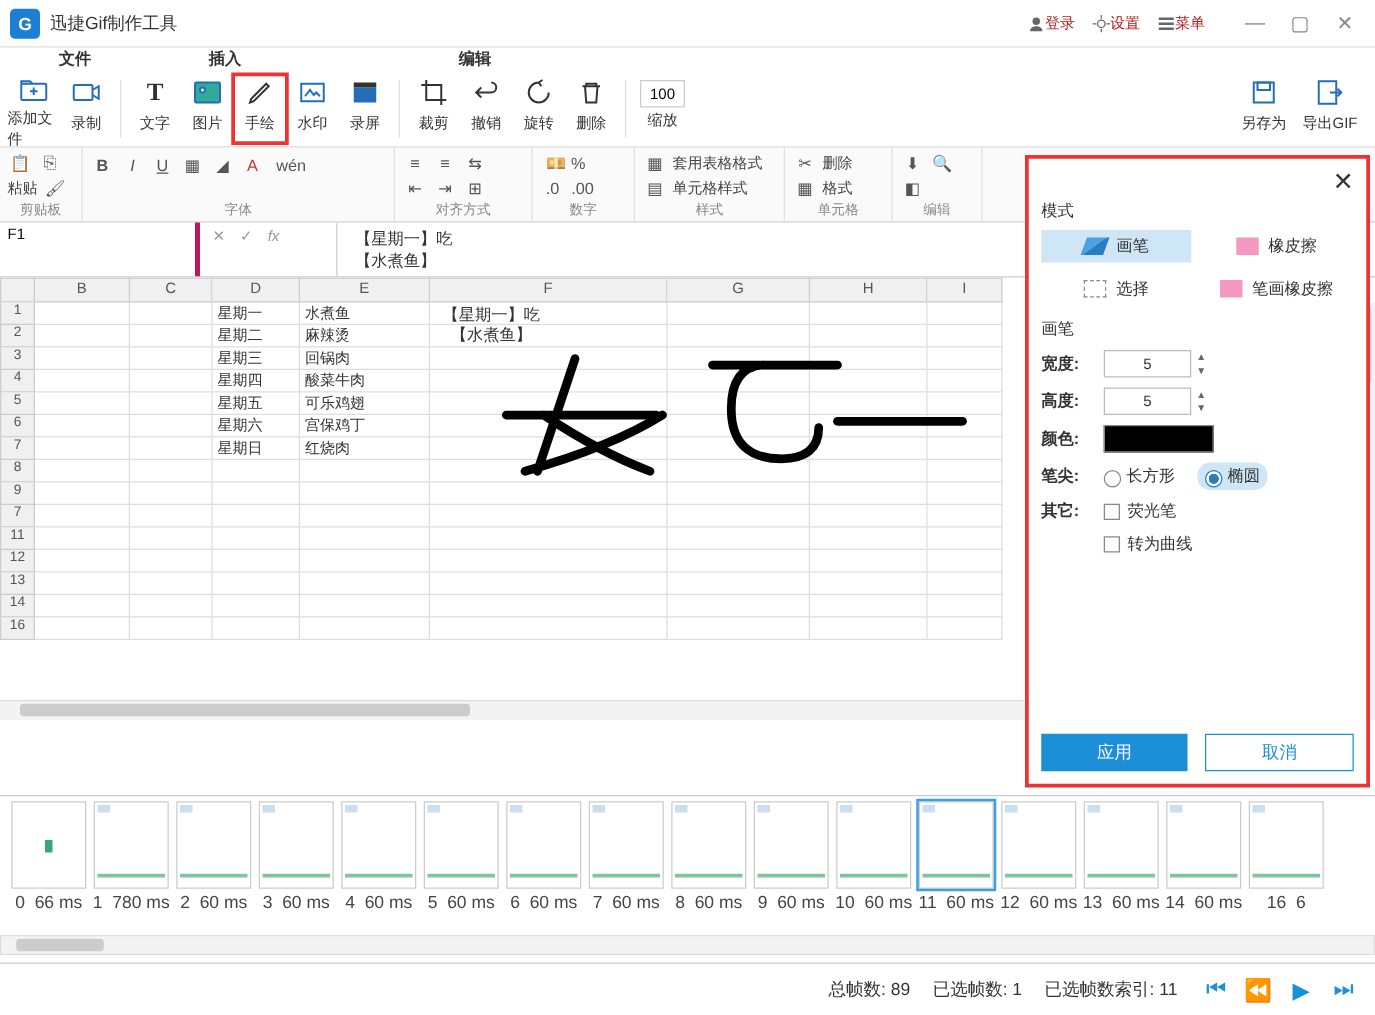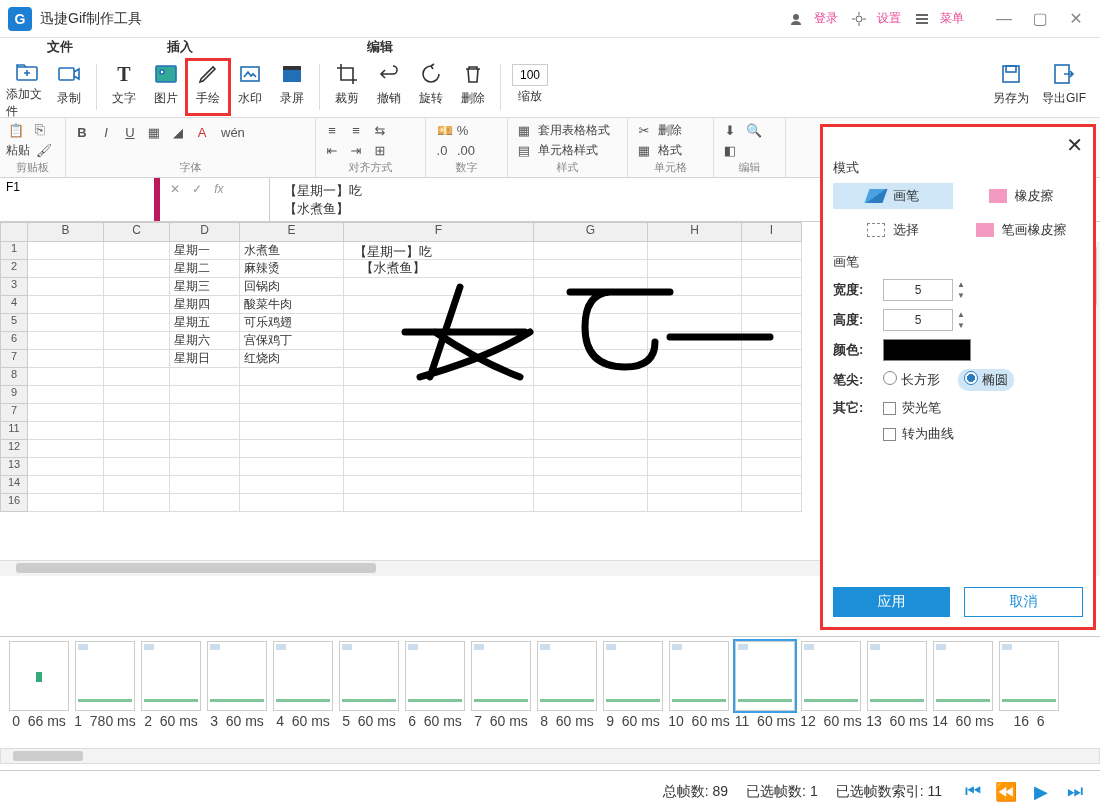--- a/index.html
+++ b/index.html
@@ -3,21 +3,21 @@
 <meta charset="utf-8">
 <style>
 * { box-sizing: border-box; margin: 0; padding: 0; font-family: "Microsoft YaHei", Arial, sans-serif; }
 body { background: #fff; width: 1100px; height: 812px; overflow: hidden; font-size: 12px; color: #333; position: relative; }
 
 
 .titlebar { height: 38px; background: #fff; display: flex; align-items: center; padding: 0 8px; border-bottom: 1px solid #e0e0e0; }
 .logo { width: 24px; height: 24px; background: #1d7fd4; border-radius: 4px; display: flex; align-items: center; justify-content: center; color: #fff; font-weight: bold; font-size: 14px; margin-right: 8px; }
 .title { font-size: 14px; color: #333; flex: 1; }
 .rightctrls { display: flex; align-items: center; gap: 14px; }
-.rightctrls .ctrl { display: flex; align-items: center; gap: 11px; color: #ec4899; }
+.rightctrls .ctrl { display: flex; align-items: center; gap: 0; color: #b91c1c; }
 .rightctrls .ctrl svg, .rightctrls .win svg { width: 14px; height: 14px; fill: #666; }
 .winbtns { display: flex; gap: 4px; margin-left: 10px; }
 .winbtns .wb { width: 32px; height: 28px; display: flex; align-items: center; justify-content: center; color: #888; font-size: 16px; }
 
 
 .menutabs { height: 20px; display: flex; }
 .menutab { width: 120px; text-align: center; font-size: 13px; color: #333; font-weight: bold; }
 
 
 .toolbar { height: 60px; display: flex; align-items: flex-start; padding: 2px 0 0 6px; border-bottom: 1px solid #ddd; position: relative; }
@@ -33,21 +33,21 @@
 
 .xlbar { height: 60px; background: #fafafa; border-bottom: 1px solid #d4d4d4; display: flex; align-items: stretch; font-size: 12px; color: #444; }
 .xlgroup { display: flex; flex-direction: column; border-right: 1px solid #e0e0e0; padding: 2px 6px; justify-content: space-between; }
 .xlgroup .row { display: flex; align-items: center; gap: 4px; height: 24px; }
 .xlgroup .glabel { text-align: center; font-size: 11px; color: #888; }
 .xicon { width: 20px; height: 20px; border: 1px solid transparent; display: flex; align-items: center; justify-content: center; color: #555; font-size: 13px; }
 .xicon.wide { width: auto; padding: 0 4px; }
 
 
 .fbar { height: 44px; display: flex; border-bottom: 1px solid #ccc; }
-.namebox { width: 160px; border-right: 6px solid #be185d; padding: 2px 6px; display: flex; align-items: flex-start; }
+.namebox { width: 160px; border-right: 4px solid #be185d; padding: 2px 6px; display: flex; align-items: flex-start; }
 .namebox input { border: none; width: 100%; font-size: 12px; outline: none; }
 .fxwrap { width: 110px; display: flex; align-items: flex-start; gap: 12px; padding: 4px 10px; color: #999; border-right: 1px solid #ccc; }
 .fxcontent { flex: 1; padding: 4px 14px; font-size: 13px; line-height: 18px; color: #333; position: relative; }
 
 
 .sheet { position: relative; height: 354px; overflow: hidden; }
 .grid { position: absolute; left: 0; top: 0; }
 .colhdr { display: flex; height: 20px; }
 .colhdr .corner { width: 28px; border: 1px solid #ccc; background: #f0f0f0; }
 .colhdr .ch { border: 1px solid #ccc; border-left: none; background: #f0f0f0; text-align: center; font-size: 12px; color: #555; }
@@ -69,21 +69,21 @@
 .modebtn .mi { width: 18px; height: 14px; }
 .modebtn.pen .mi { background: linear-gradient(135deg,#4aa3e0 50%,#2b7cc0 50%); transform: skew(-20deg); }
 .modebtn.eraser .mi { background: #f49ac1; }
 .modebtn.select .mi { border: 1px dashed #888; background: #fff; }
 .prow { display: flex; align-items: center; gap: 10px; margin: 8px 0; font-size: 13px; }
 .prow .plabel { width: 40px; font-weight: bold; }
 .numin { width: 70px; height: 22px; border: 1px solid #bbb; display: flex; align-items: center; justify-content: center; font-size: 12px; position: relative; }
 .numin .spin { position: absolute; right: -16px; top: 0; width: 14px; height: 22px; display: flex; flex-direction: column; }
 .numin .spin span { flex: 1; font-size: 8px; text-align: center; color: #666; }
 .colorsw { width: 88px; height: 22px; background: #000; border: 1px solid #888; }
-.radio { display: inline-flex; align-items: flex-start; gap: 4px; margin-right: 8px; }
+.radio { display: inline-flex; align-items: flex-end; gap: 4px; margin-right: 8px; }
 .radio .rdot { width: 14px; height: 14px; border-radius: 50%; border: 1px solid #888; background: #fff; }
 .radio.on .rdot { background: radial-gradient(circle,#2b7cc0 45%,#fff 50%); border-color: #2b7cc0; }
 .radio.on { background: #cfe6f7; padding: 2px 6px; border-radius: 10px; }
 .chk { display: inline-flex; align-items: center; gap: 6px; }
 .chk .cbox { width: 13px; height: 13px; border: 1px solid #888; }
 .actbtns { position: absolute; bottom: 10px; left: 10px; right: 10px; display: flex; gap: 14px; }
 .actbtn { flex: 1; height: 30px; display: flex; align-items: center; justify-content: center; font-size: 14px; }
 .actbtn.primary { background: #1d8fd8; color: #fff; }
 .actbtn.secondary { border: 1px solid #1d8fd8; color: #1d8fd8; }
 

